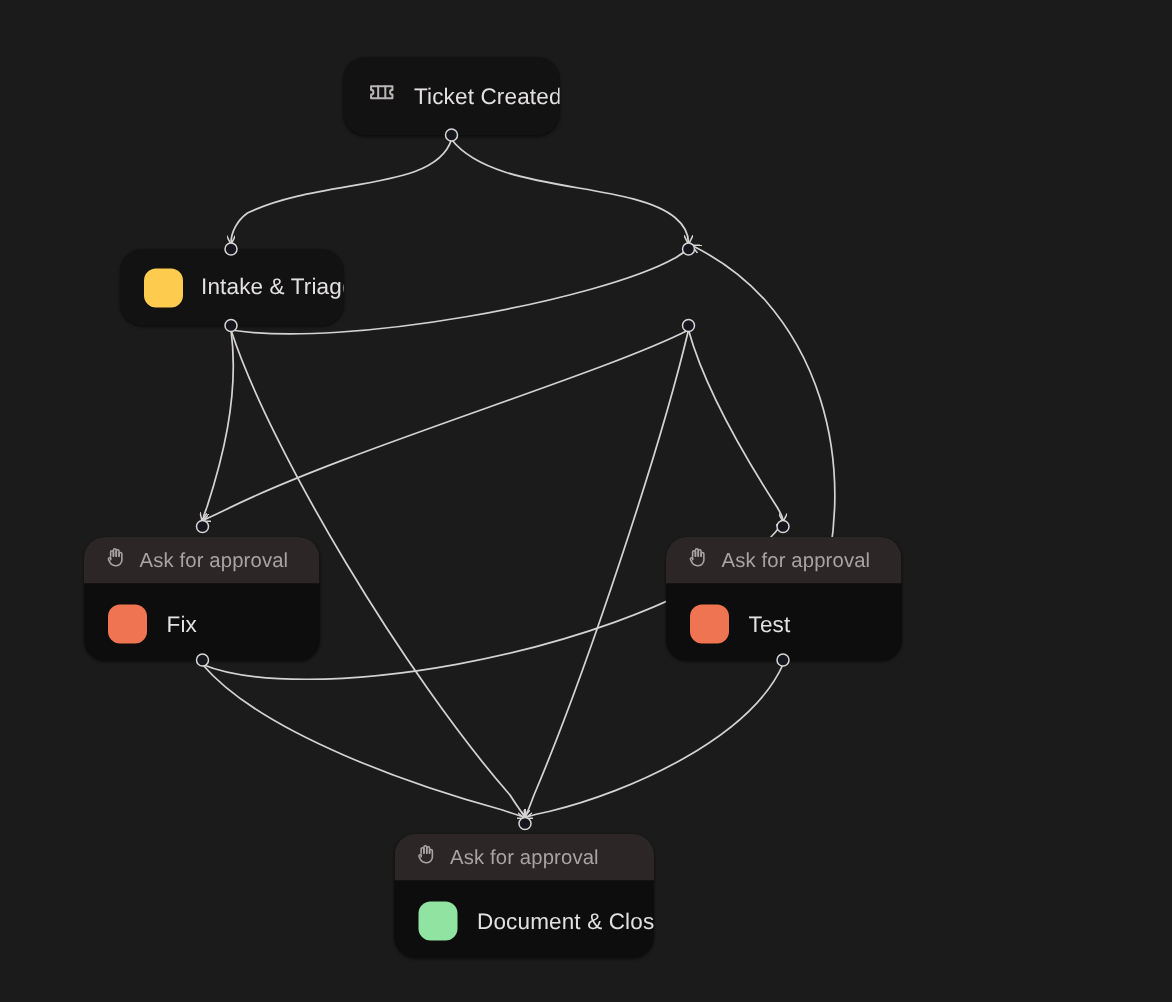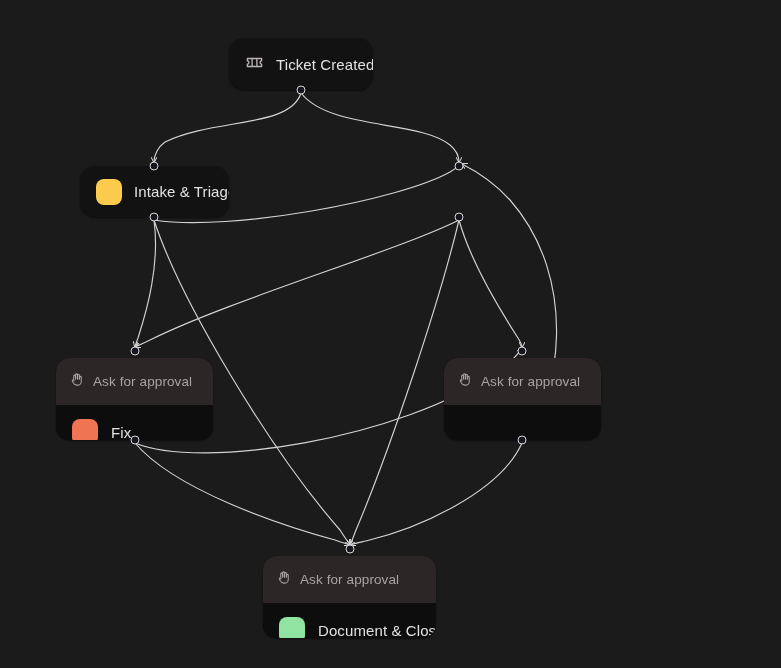--- a/index.html
+++ b/index.html
@@ -36,21 +36,21 @@
     display: flex;
     align-items: center;
     border-radius: 15px;
   }
   .node-header {
     display: flex;
     align-items: center;
     gap: 8px;
     background: #2c2626;
     padding: 0 14px;
-    height: 47px;
+    height: 31px;
     box-sizing: border-box;
   }
   .node-header .hdr-label {
     color: #a9a3a3;
     font-size: 13.5px;
     letter-spacing: 0.1px;
     white-space: nowrap;
   }
   .node-body {
     display: flex;
@@ -167,20 +167,24 @@
       <span class="icon-hand">
         <svg width="15" height="15" viewBox="0 0 24 24" fill="none" stroke="#a9a3a3" stroke-width="1.7" stroke-linecap="round" stroke-linejoin="round">
           <path d="M6 11V6.5a1.5 1.5 0 0 1 3 0V11"></path>
           <path d="M9 11V4.5a1.5 1.5 0 0 1 3 0V11"></path>
           <path d="M12 11V5.5a1.5 1.5 0 0 1 3 0V11"></path>
           <path d="M15 11V8.5a1.5 1.5 0 0 1 3 0V15a6 6 0 0 1-6 6h-1a7 7 0 0 1-6-4l-1.2-2.4a1.5 1.5 0 0 1 2.5-1.6L6 14.5"></path>
         </svg>
       </span>
       <span class="hdr-label">Ask for approval</span>
     </div>
+    <div class="node-body">
+      <span class="swatch" style="background:#ef7552;"></span>
+      <span class="node-label">Test</span>
+    </div>
   </div>
 
   <div class="node" style="left:263px; top:556px; width:173px; height:82px;">
     <div class="node-header">
       <span class="icon-hand">
         <svg width="15" height="15" viewBox="0 0 24 24" fill="none" stroke="#a9a3a3" stroke-width="1.7" stroke-linecap="round" stroke-linejoin="round">
           <path d="M6 11V6.5a1.5 1.5 0 0 1 3 0V11"></path>
           <path d="M9 11V4.5a1.5 1.5 0 0 1 3 0V11"></path>
           <path d="M12 11V5.5a1.5 1.5 0 0 1 3 0V11"></path>
           <path d="M15 11V8.5a1.5 1.5 0 0 1 3 0V15a6 6 0 0 1-6 6h-1a7 7 0 0 1-6-4l-1.2-2.4a1.5 1.5 0 0 1 2.5-1.6L6 14.5"></path>

